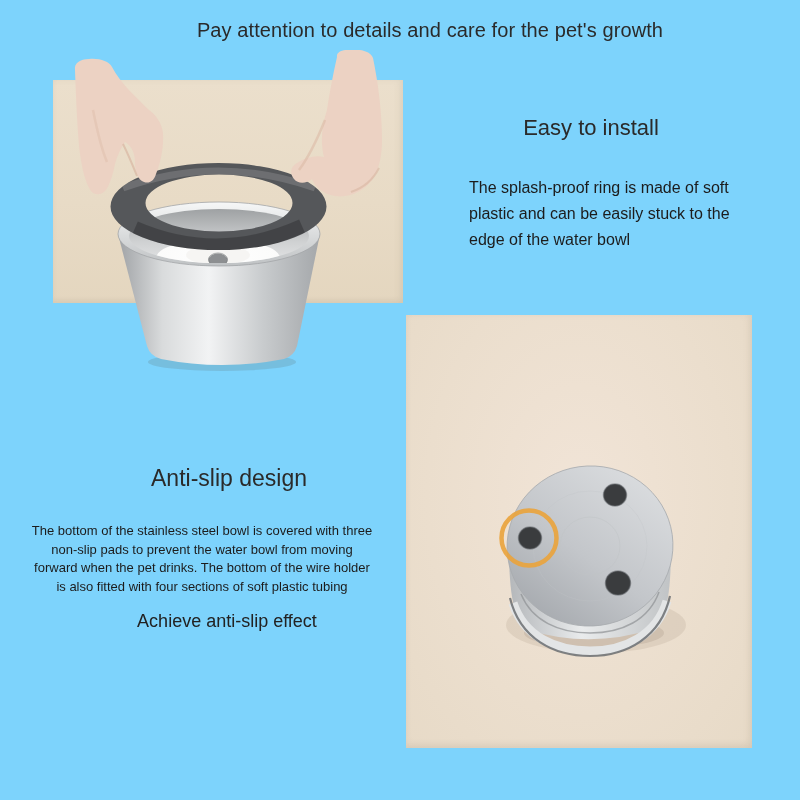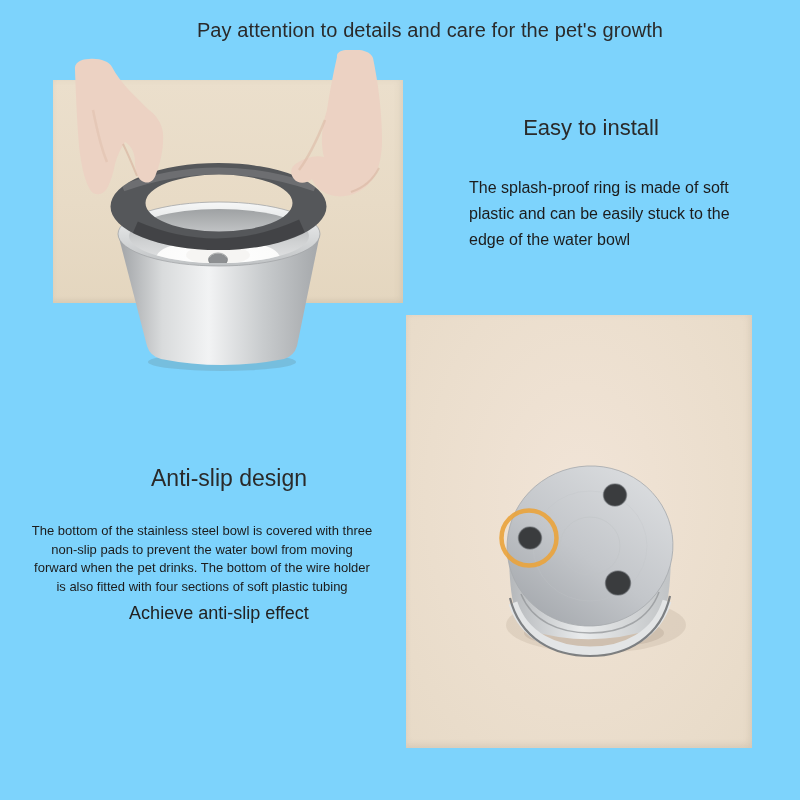--- a/index.html
+++ b/index.html
@@ -41,21 +41,21 @@
     position:absolute;left:63px;top:448px;width:300px;text-align:center;
     font-size:23px;line-height:29px;color:#2a2a2a;font-weight:500;margin:16px;
   }
   .antislip-body{
     position:absolute;left:4px;top:514px;width:380px;margin:8px;
     font-size:13px;line-height:18.5px;color:#1c1c1c;white-space:pre-line;text-align:center;
     font-weight:500;
   }
   .antislip-subheading{
     position:absolute;left:69px;top:601px;width:300px;text-align:center;
-    font-size:18px;line-height:24px;color:#222;font-weight:500;margin:0;
+    font-size:18px;line-height:24px;color:#222;font-weight:500;margin:8px;
   }
 </style>
 </head>
 <body>
 
 <div class="page">
 
   <div class="page-title">Pay attention to details and care for the pet's growth</div>
 
   <div class="photo photo-install"></div>

